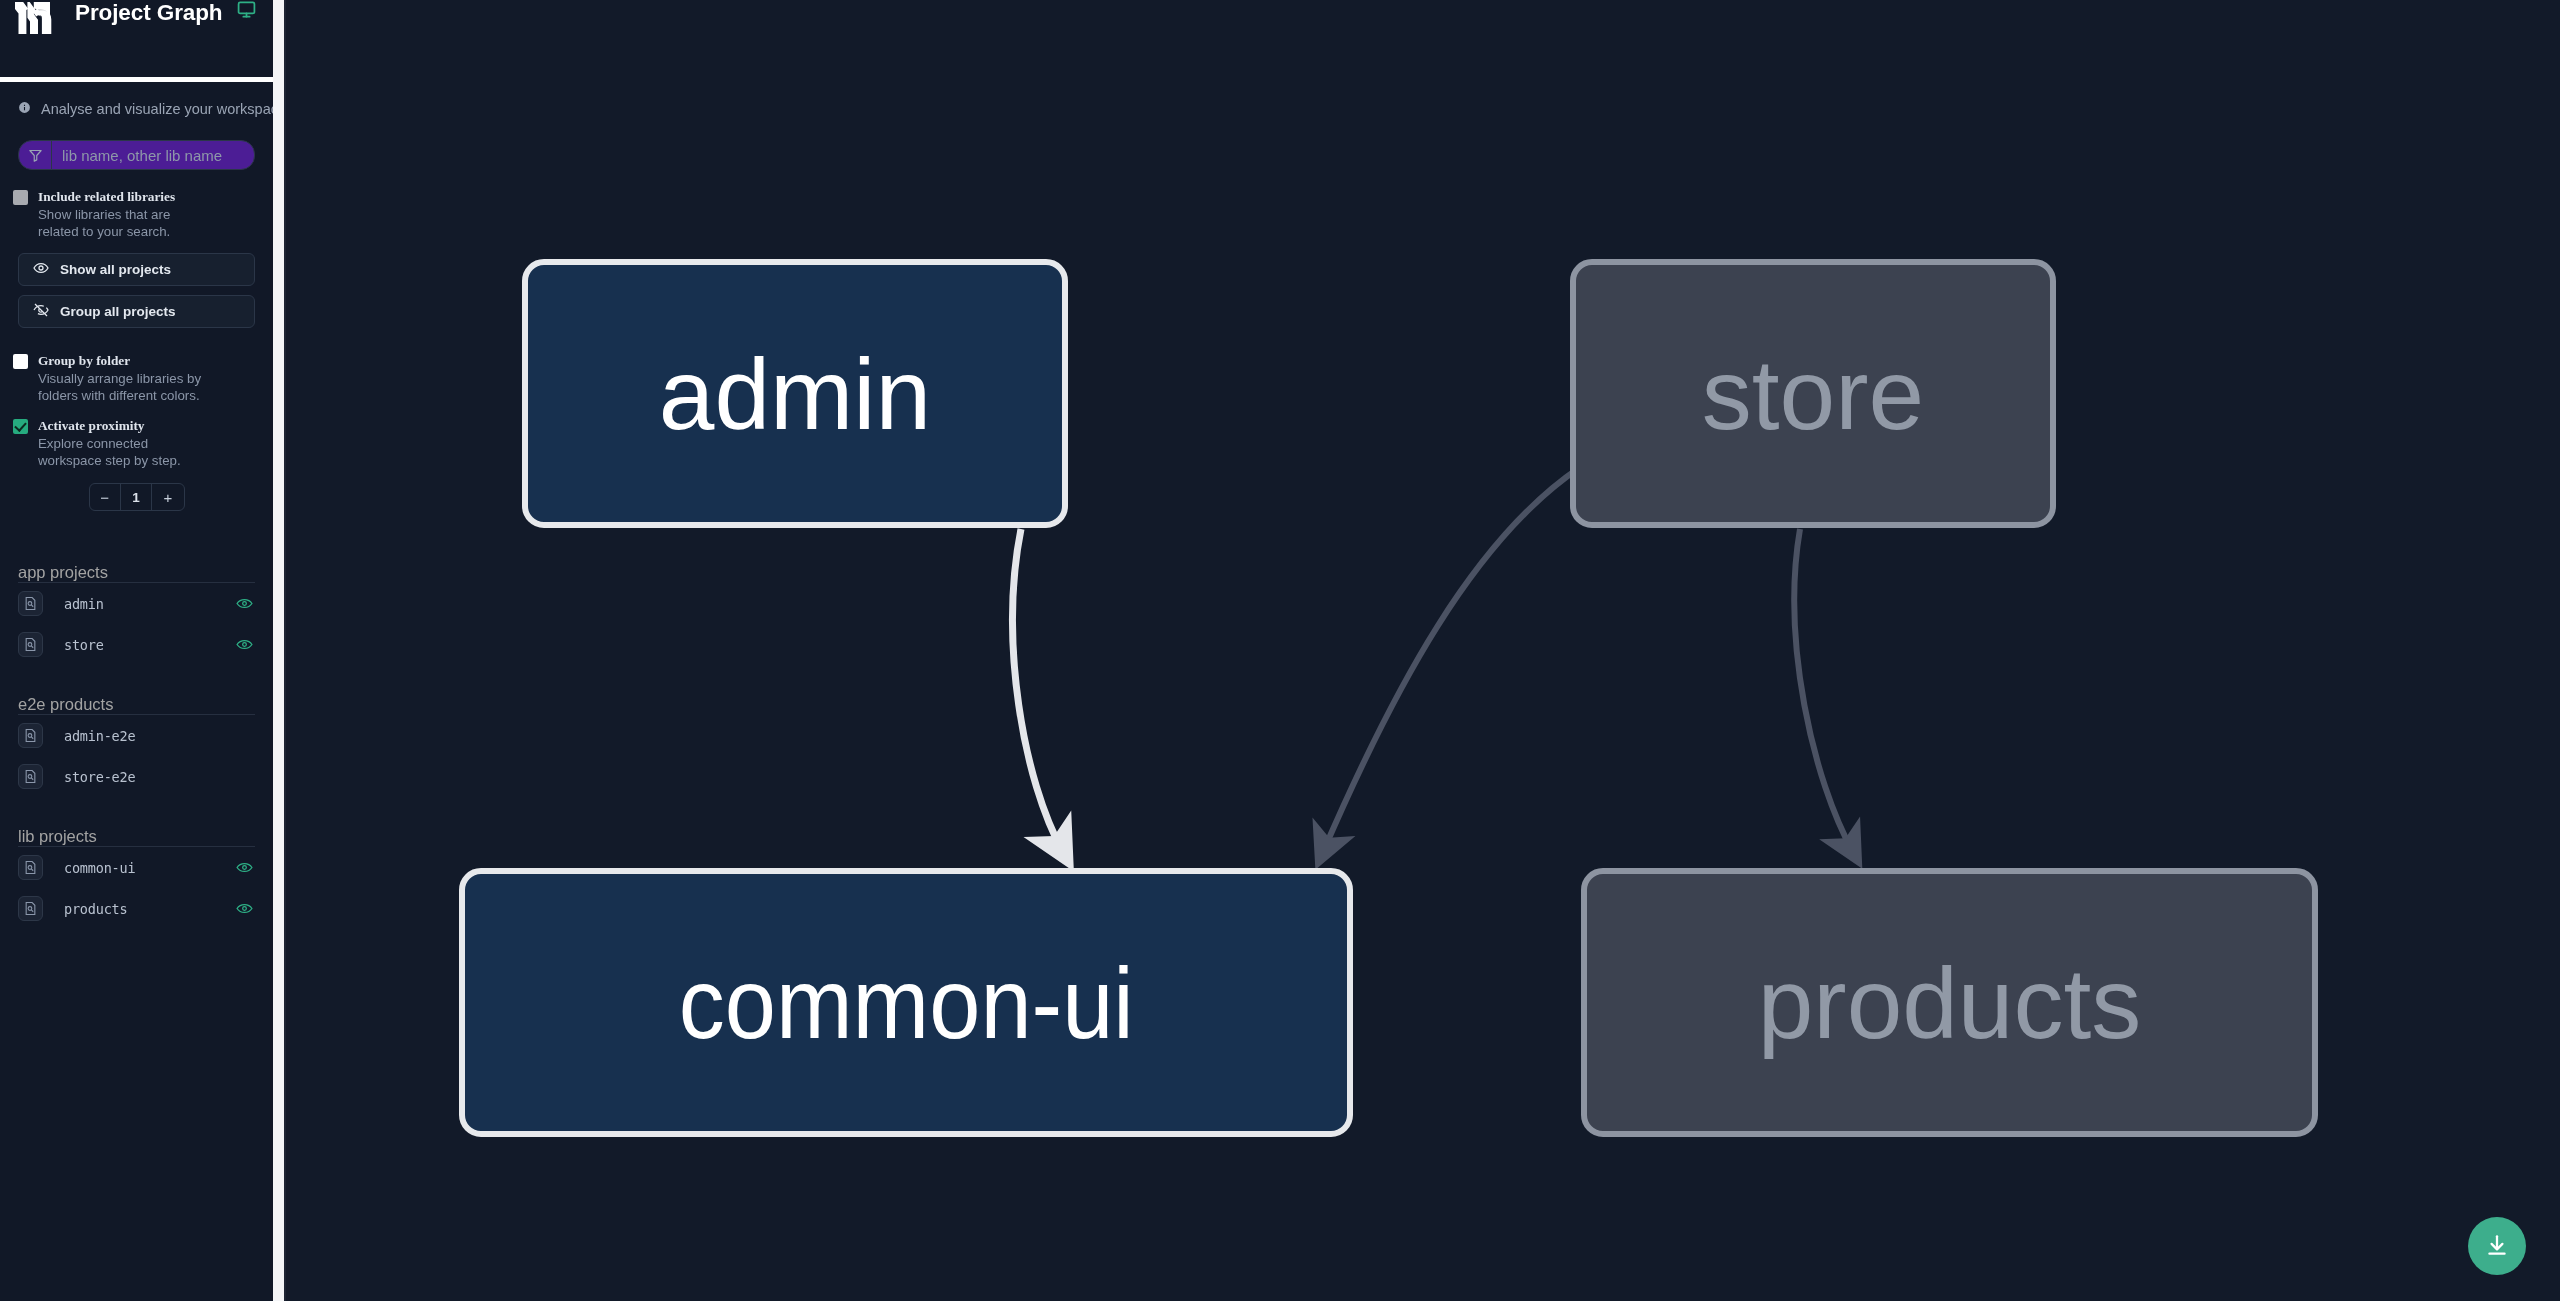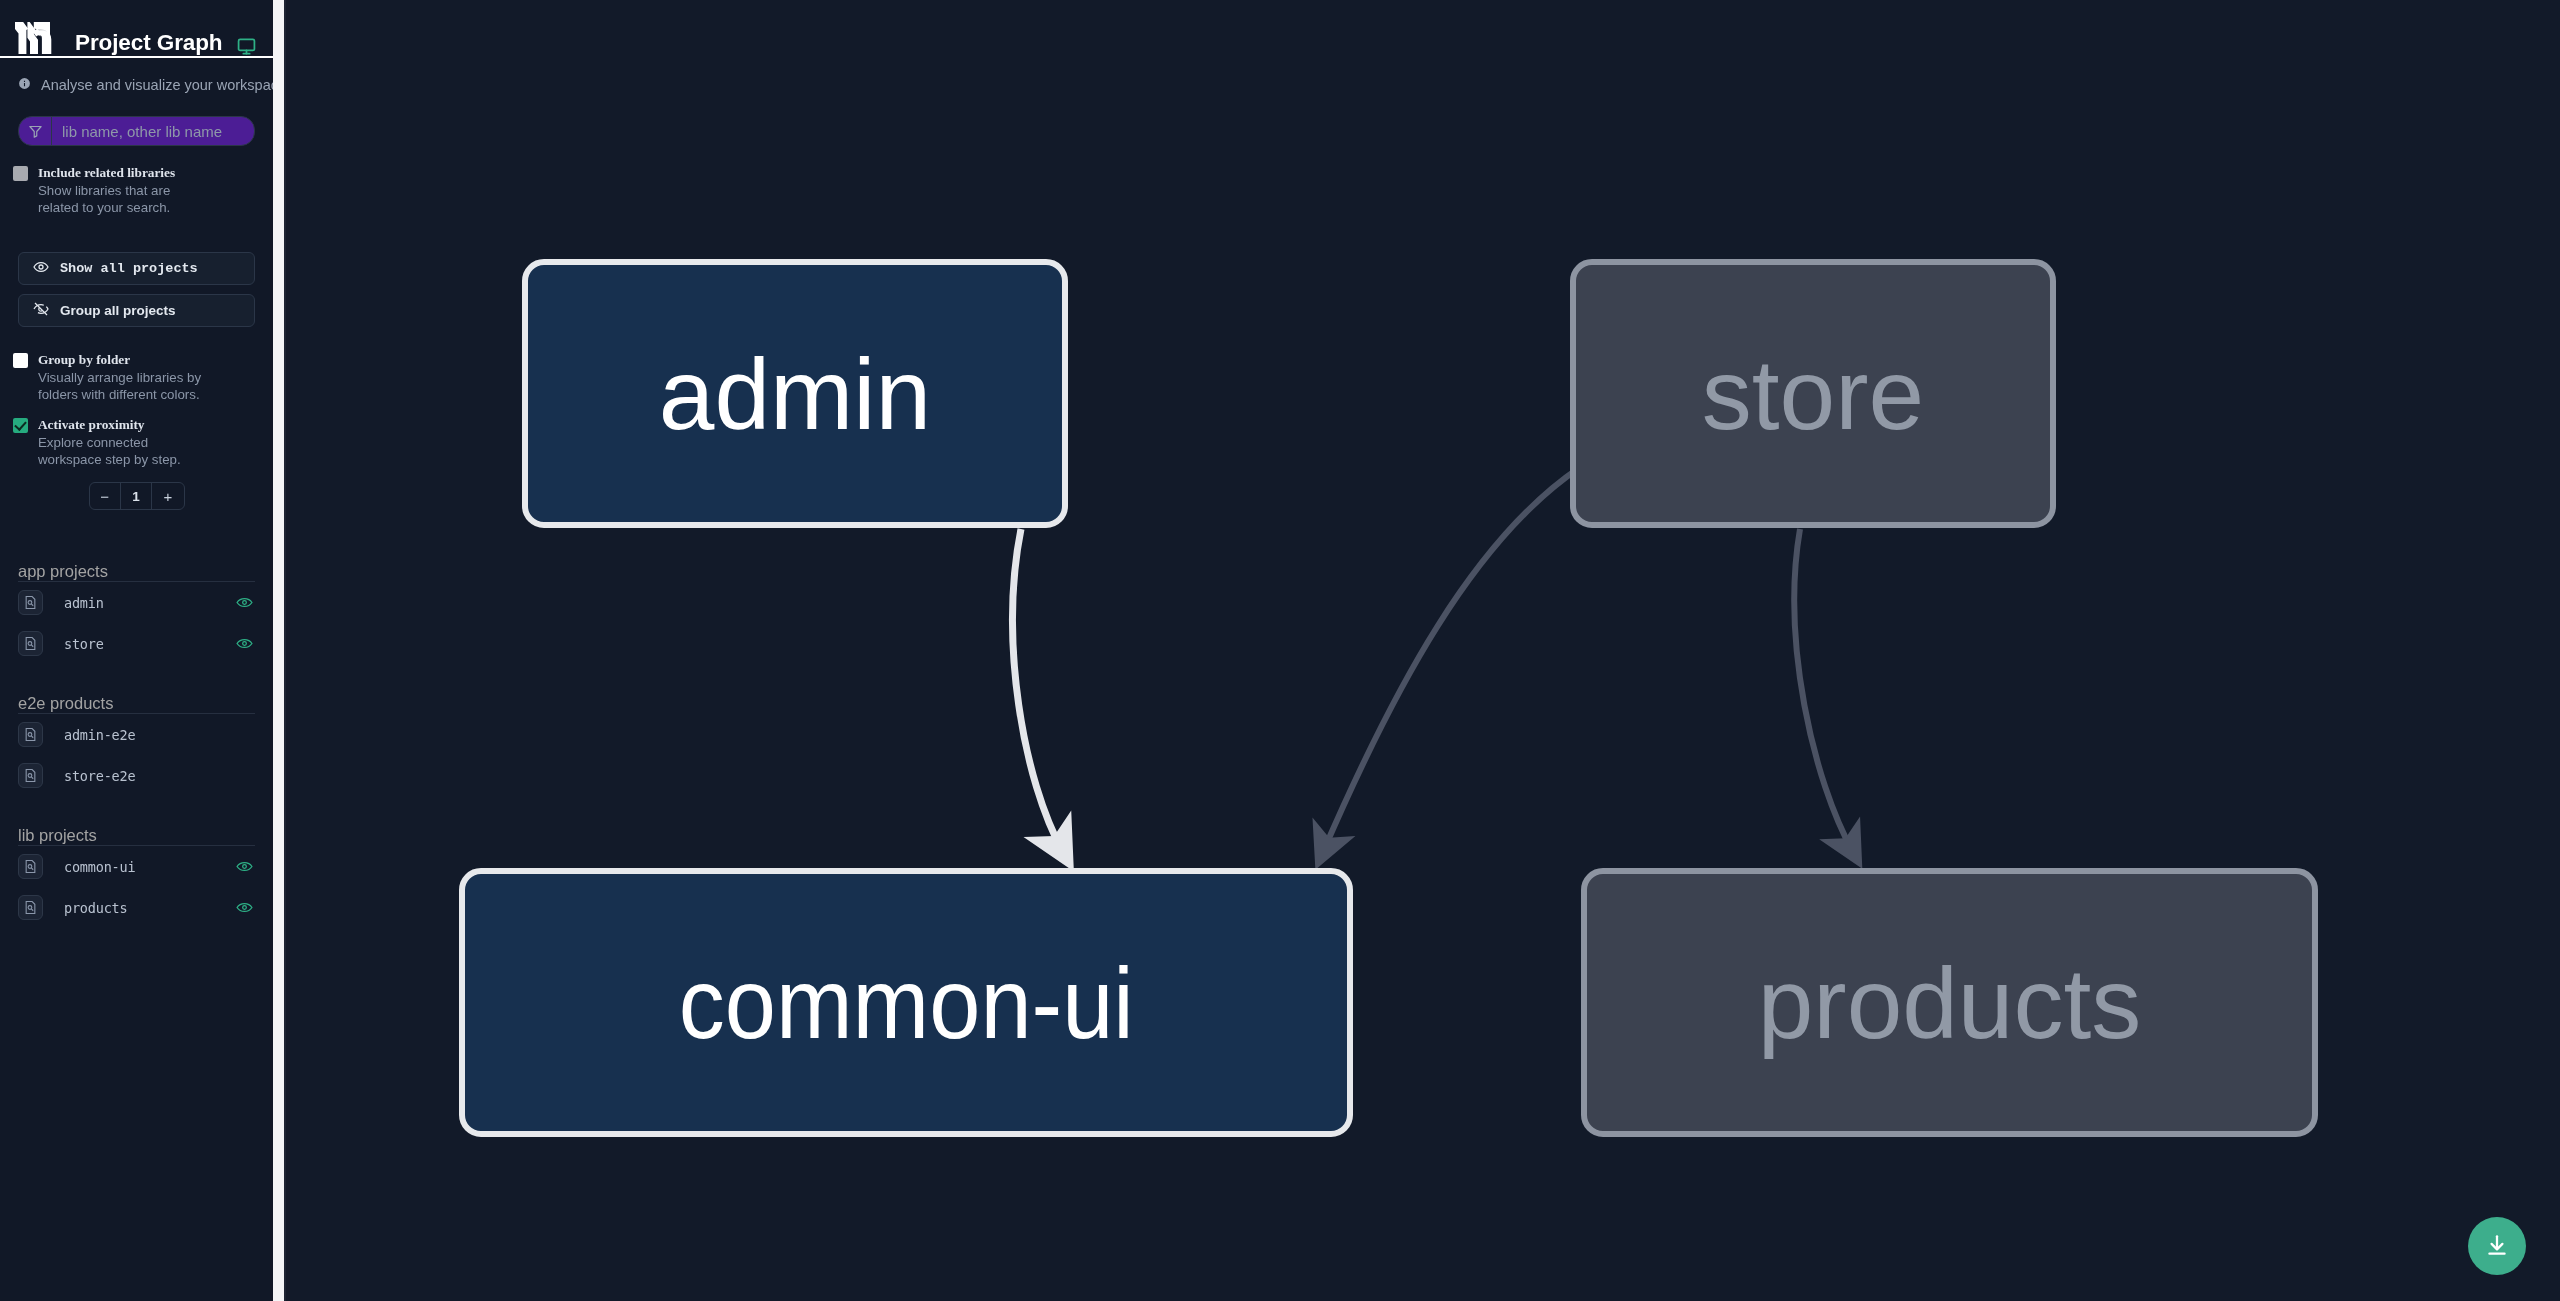--- a/index.html
+++ b/index.html
@@ -26,24 +26,24 @@
     z-index: 5;
   }
   #sidebar-divider-edge {
     position: absolute; left: 284px; top: 0;
     width: 2px; height: 1301px;
     background: #1d2433;
     z-index: 5;
   }
 
   .sb-header {
-    height: 58px;
-    display: flex; align-items: flex-end;
+    height: 82px;
+    display: flex; align-items: flex-start;
     padding: 0 0 0 13px;
-    border-bottom: 2px solid #ffffff;
+    border-bottom: 5px solid #ffffff;
   }
   .nx-logo { width: 44px; height: 36px; flex: 0 0 44px; }
   .sb-title {
     color: #ffffff; font-size: 22.5px; font-weight: bold;
     margin-left: 18px; letter-spacing: -0.1px;
     white-space: nowrap;
   }
   .monitor-icon { margin-left: 14px; display:flex; align-items:center; }
 
   .sb-tagline {
@@ -109,21 +109,21 @@
   .sb-btn {
     margin: 0 18px; height: 33px;
     background: #17202f;
     border: 1px solid #2b3648;
     border-radius: 6px;
     display: flex; align-items: center;
     padding-left: 14px; gap: 11px;
     color: #e3e8ef; font-size: 13.5px; font-weight: bold;
     cursor: pointer;
   }
-  #show-all-btn { margin-top: 36px; font-family: Liberation Mono, monospace; }
+  #show-all-btn { margin-top: 13px; }
   #hide-all-btn { margin-top: 9px; }
 
   .stepper {
     margin: 14px auto 0 auto;
     width: 96px; height: 28px;
     display: flex;
     border: 1px solid #2b3648;
     border-radius: 6px;
     overflow: hidden;
     background: #111827;

